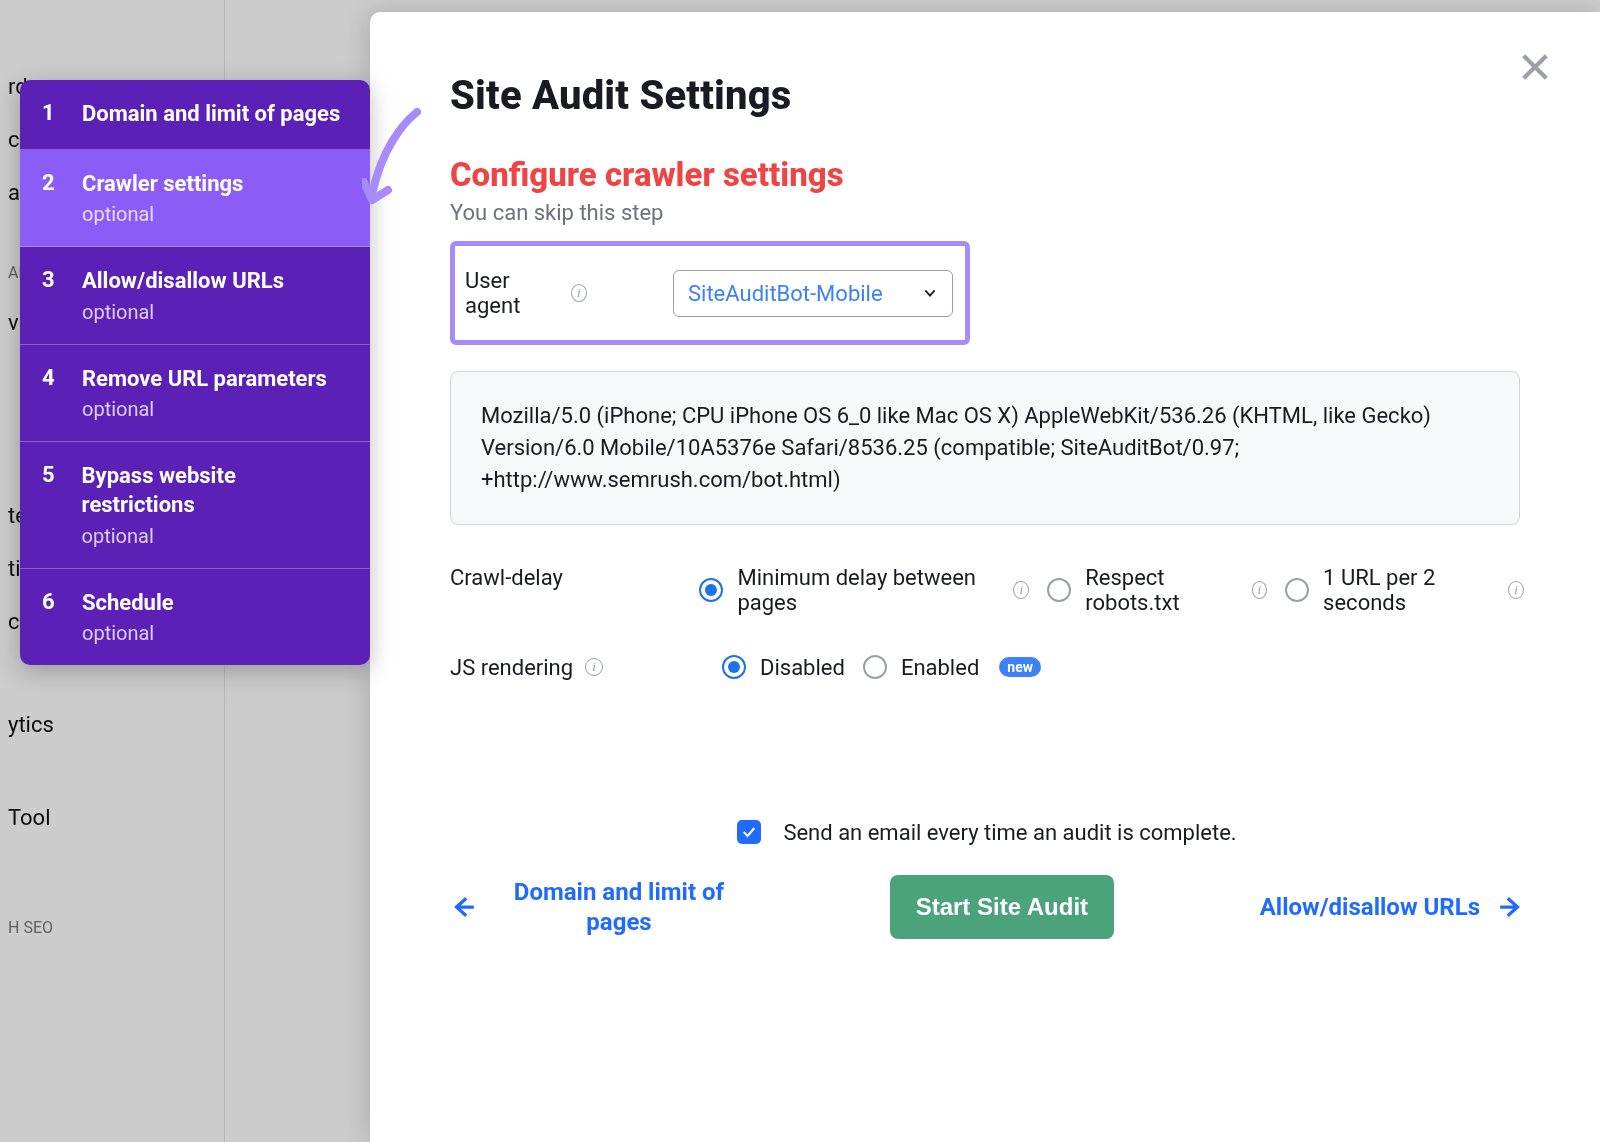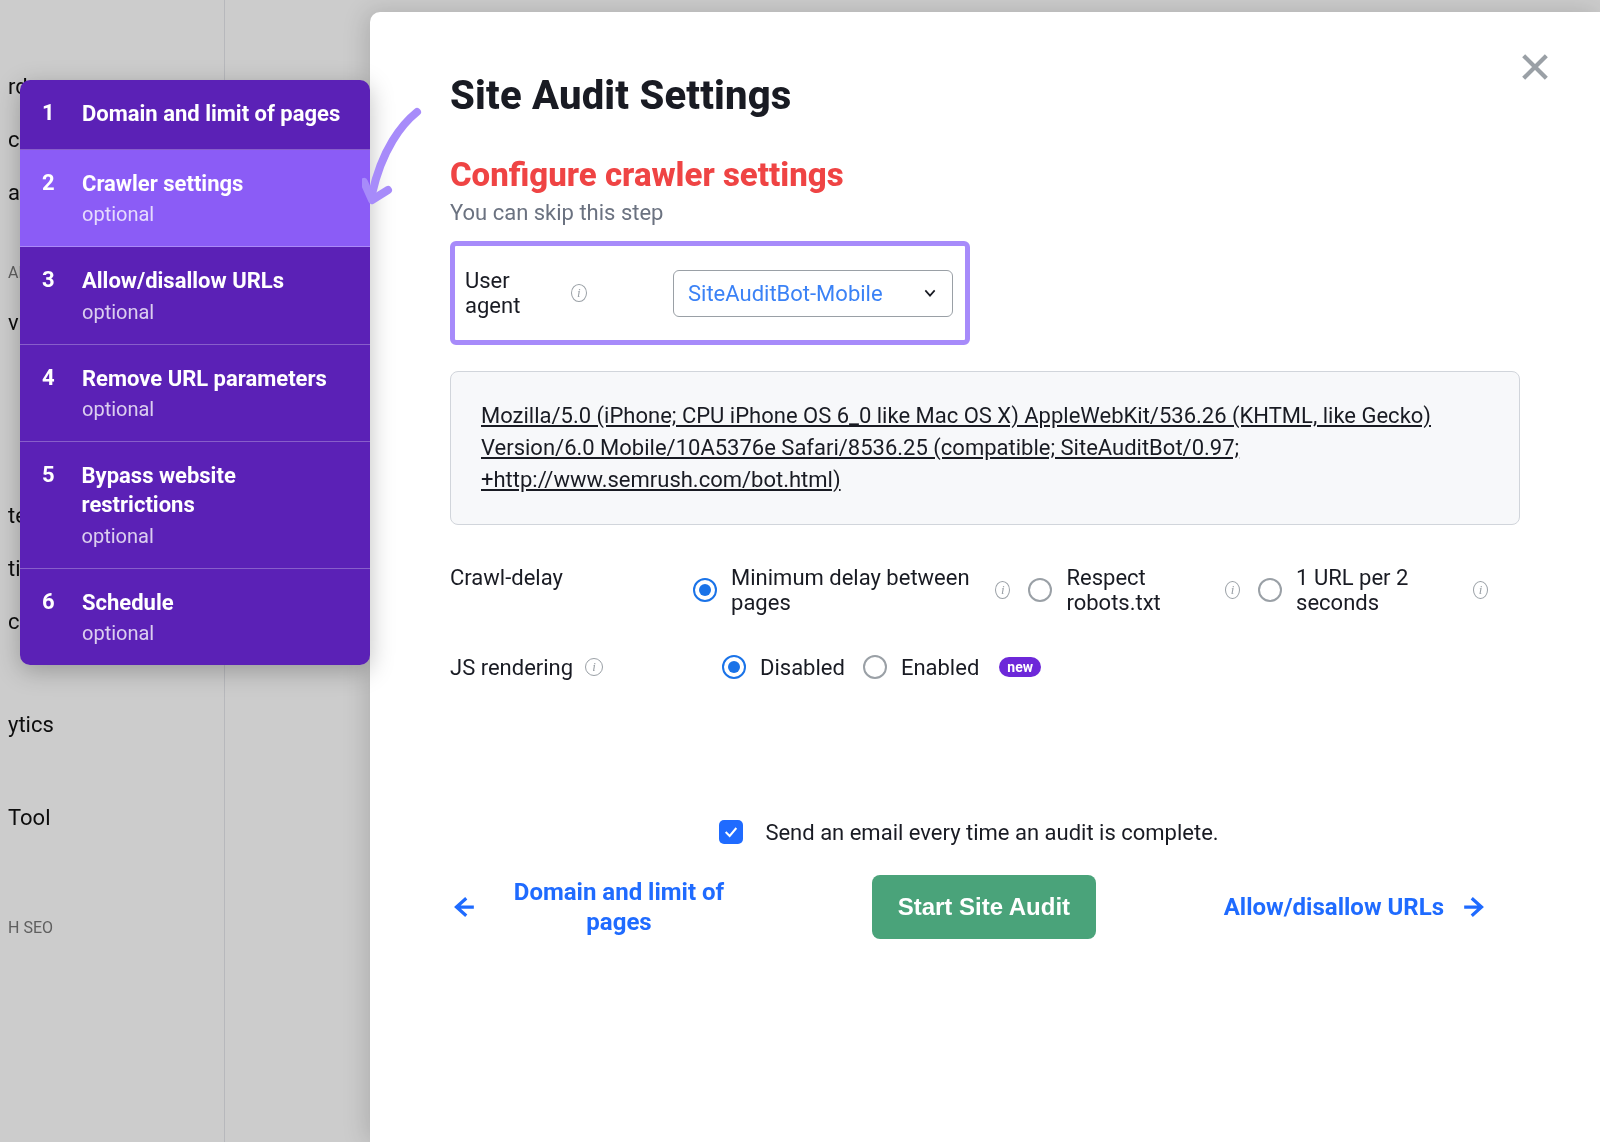--- a/index.html
+++ b/index.html
@@ -8,45 +8,45 @@
   .bg { position:absolute; inset:0; filter:blur(0px); }
   .bg .leftnav { position:absolute; left:0; top:0; width:225px; height:1142px; background:#fff; border-right:1px solid #e5e7eb; }
   .bg .leftnav span { display:block; padding:14px 0 14px 8px; font-size:22px; color:#111; white-space:nowrap; overflow:hidden; }
   .bg .content { position:absolute; left:225px; right:0; top:0; bottom:0; background:#fff; }
   .bg-overlay { position:absolute; inset:0; background:rgba(0,0,0,0.20); }
 
   
   .modal { position:absolute; left:370px; top:12px; right:0; bottom:0; background:#fff; border-top-left-radius:10px; box-shadow:-4px 0 24px rgba(0,0,0,0.15); }
   .modal .close { position:absolute; top:38px; right:48px; cursor:pointer; }
   .modal .close svg { width:34px; height:34px; stroke:#9aa0a6; stroke-width:3; }
-  .modal .inner { position:relative; padding:60px 112px 40px 80px; }
+  .modal .inner { position:relative; padding:60px 76px 40px 80px; }
 
   .h1 { font-size:40px; font-weight:800; color:#191b23; letter-spacing:.2px; }
   .h2 { margin-top:36px; font-size:33px; font-weight:800; color:#ef4444; }
   .sub { margin-top:6px; font-size:22px; color:#6b7280; }
 
   
   .ua-box { margin-top:16px; padding:22px 12px 22px 10px; border:5px solid #a78bfa; border-radius:6px; display:flex; align-items:center; gap:86px; width:520px; }
   .field-label { font-size:22px; color:#191b23; display:flex; align-items:center; gap:12px; }
   .info-icon { display:inline-flex; width:18px; height:18px; border-radius:50%; border:1.5px solid #9aa0a6; align-items:center; justify-content:center; font-size:13px; font-style:italic; font-family:Georgia,serif; color:#9aa0a6; }
   .select { display:flex; align-items:center; justify-content:space-between; gap:20px; border:1px solid #9aa0a6; border-radius:6px; padding:10px 14px; font-size:22px; color:#3b82f6; cursor:pointer; min-width:280px; background:#fff; }
   .select .chev { width:16px; height:16px; }
 
   
-  .ua-text { margin-top:26px; border:1px solid #d1d5db; background:#f7f8fa; border-radius:8px; padding:28px 30px; font-size:22px; color:#191b23; line-height:1.45; width:1070px;text-decoration:underline; }
+  .ua-text { margin-top:26px; border:1px solid #d1d5db; background:#f7f8fa; border-radius:8px; padding:28px 30px; font-size:22px; color:#191b23; line-height:1.45; width:1070px; }
 
   
   .setting-row { display:flex; gap:72px; align-items:flex-start; margin-top:40px; }
   .setting-row .lbl { font-size:22px; color:#191b23; width:200px; display:flex; align-items:center; gap:12px; }
   .radios { display:flex; flex-direction:row; gap:18px; }
   .radio { display:flex; align-items:center; gap:14px; font-size:22px; color:#191b23; cursor:pointer; }
   .radio .dot { position:relative; width:24px; height:24px; border-radius:50%; border:2px solid #9aa0a6; flex:0 0 auto; }
   .radio.checked .dot { border-color:#1a73e8; }
   .radio.checked .dot::after { content:""; position:absolute; inset:4px; border-radius:50%; background:#1a73e8; }
-  .badge-new { display:inline-block; background:#6d28d9; color:#fff; font-size:14px; font-weight:700; padding:2px 8px; border-radius:10px; vertical-align:middle; margin-left:6px; }
+  .badge-new { display:inline-block; background:#3b82f6; color:#fff; font-size:14px; font-weight:700; padding:2px 8px; border-radius:10px; vertical-align:middle; margin-left:6px; }
 
   
   .email-row { margin-top:140px; display:flex; align-items:center; justify-content:center; gap:22px; font-size:22px; color:#191b23; }
   .cb { width:24px; height:24px; border-radius:5px; background:#1f6bff; display:inline-flex; align-items:center; justify-content:center; }
   .cb svg { width:16px; height:16px; stroke:#fff; stroke-width:3; fill:none; }
 
   
   .footer { margin-top:30px; display:flex; align-items:center; justify-content:space-between; }
   .footer .prev, .footer .next { display:flex; align-items:center; gap:18px; color:#1f6bff; font-size:24px; font-weight:700; cursor:pointer; }
   .footer .prev .txt, .footer .next .txt { max-width:250px; text-align:center; line-height:1.25; }

